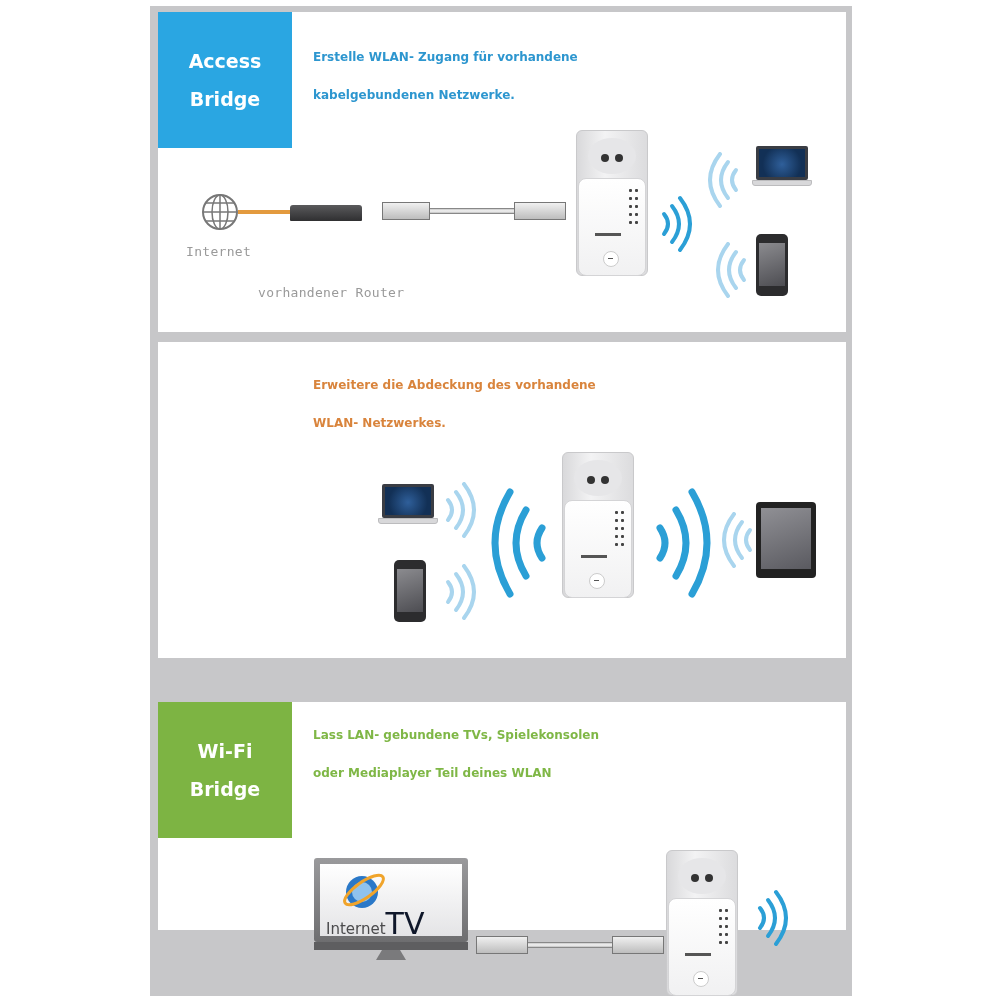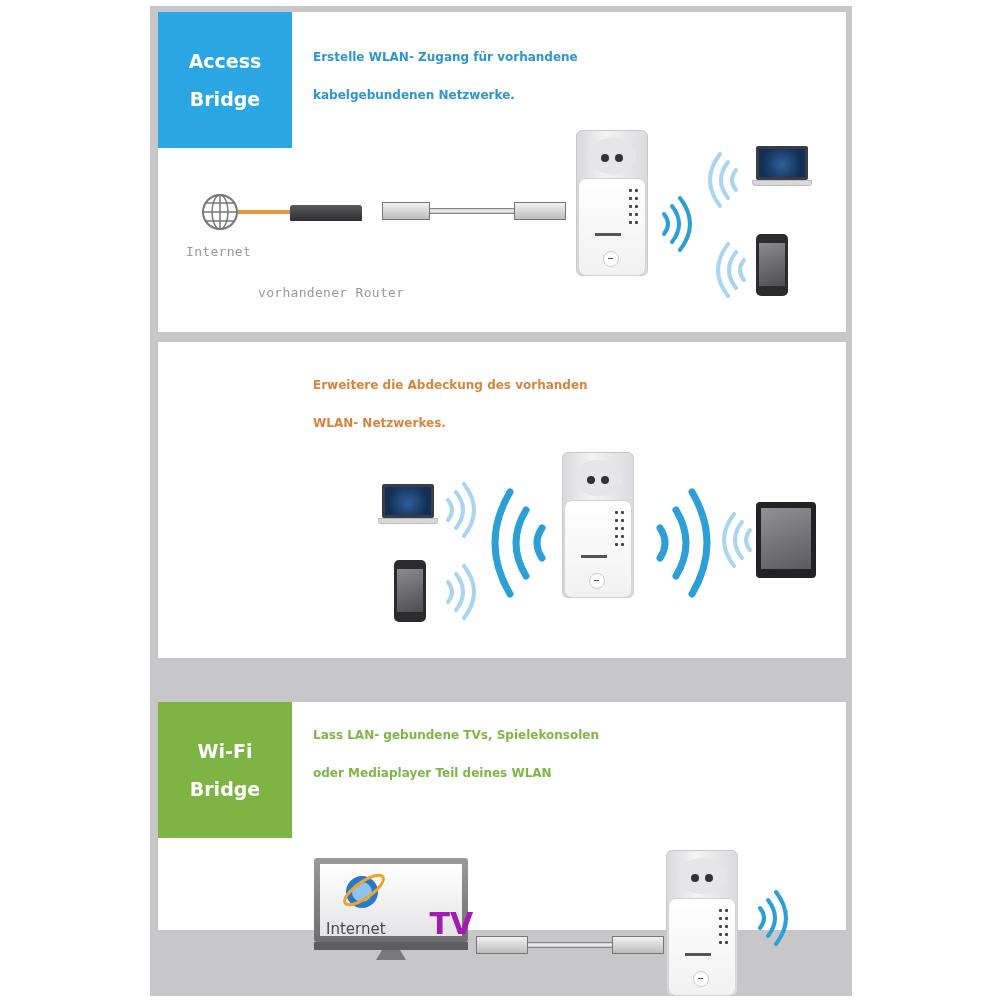--- a/index.html
+++ b/index.html
@@ -150,21 +150,21 @@
     <path d="M22 10 Q8 28 22 46" fill="none" stroke="#a9d5ee" stroke-width="4" stroke-linecap="round"></path>
     <path d="M14 2 Q-6 28 14 54" fill="none" stroke="#a9d5ee" stroke-width="4" stroke-linecap="round"></path>
   </svg>
   <div class="phone" style="left:598px;top:222px;width:32px;height:62px;">
       <div class="scr"></div>
     </div>
 </div>
 
 <div class="panel" id="p2">
   <div class="desc" style="top:24px;color:#d9843c;">
-    <span>Erweitere die Abdeckung des vorhanden</span>
+    <span>Erweitere die Abdeckung des vorhandene</span>
     <span>WLAN- Netzwerkes.</span>
   </div>
 
   <div class="abs laptop" style="left:220px;top:142px;width:60px;height:40px;">
     <div class="screen"></div>
       <div class="base"></div>
   </div>
   <div class="phone" style="left:236px;top:218px;width:32px;height:62px;">
       <div class="scr"></div>
     </div>
@@ -234,21 +234,21 @@
 
   <div class="abs" style="left:156px;top:156px;width:154px;height:104px;">
     <div class="abs" style="left:0;top:0;width:154px;height:84px;background:linear-gradient(180deg,#9a9a9c,#6e6e70);border-radius:3px;"></div>
     <div class="abs" style="left:6px;top:6px;width:142px;height:72px;background:linear-gradient(180deg,#ffffff,#e4e4e6);"></div>
     <svg class="abs" style="left:26px;top:10px;" width="48" height="44" viewBox="0 0 48 44">
       <circle cx="22" cy="24" r="16" fill="#2a78c8"></circle>
       <circle cx="22" cy="24" r="10" fill="#8fc2ee"></circle>
       <ellipse cx="24" cy="22" rx="23" ry="8" fill="none" stroke="#f0a42b" stroke-width="3" transform="rotate(-35 24 22)"></ellipse>
     </svg>
     <div class="abs" style="left:12px;top:48px;font-size:15px;color:#4a4a4c;white-space:nowrap;">
-      <span>Internet</span><span style="font-size:30px;font-weight:bold;color:#a21caf;margin-left:44px;">TV</span>
+      <span>Internet</span><span style="font-size:30px;font-weight:normal;color:#0f172a;">TV</span>
     </div>
     <div class="abs" style="left:0;top:84px;width:154px;height:8px;background:#5e5e60;"></div>
     <div class="abs" style="left:62px;top:92px;width:30px;height:10px;background:#7a7a7c;clip-path:polygon(20% 0,80% 0,100% 100%,0 100%);"></div>
   </div>
 
   <div class="rj" style="left:318px;top:234px;width:52px;"></div>
   <div class="cable" style="left:370px;top:240px;width:84px;"></div>
   <div class="rj" style="left:454px;top:234px;width:52px;"></div>
 
   <div class="device" style="left:508px;top:148px;width:72px;height:148px;">

